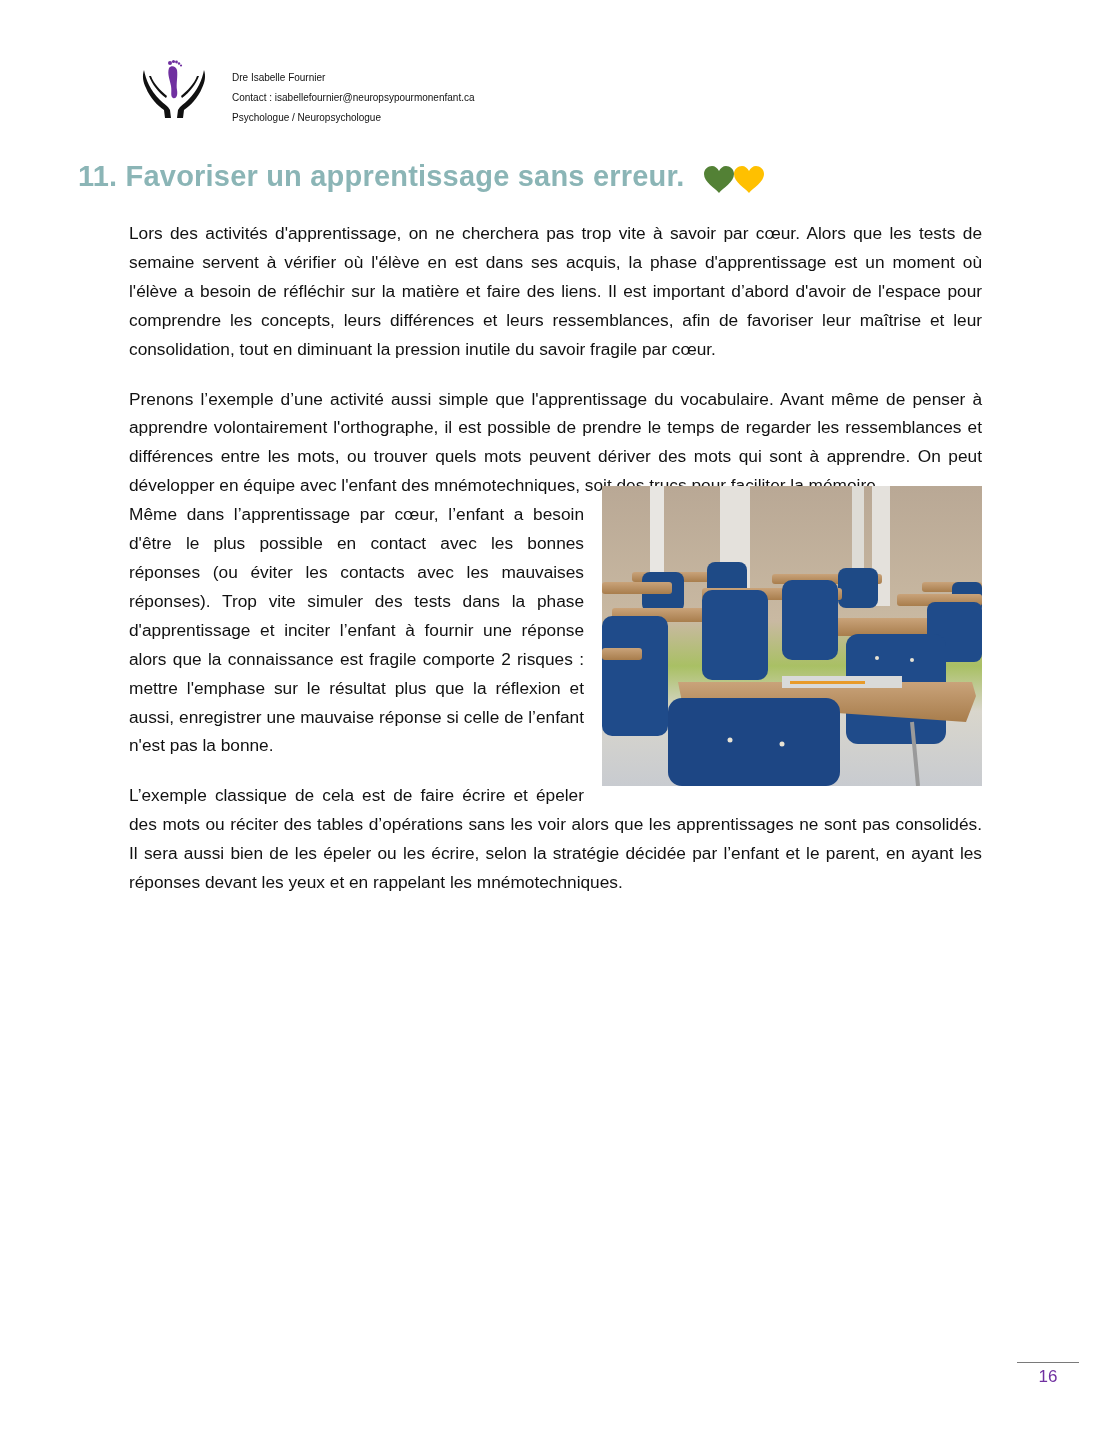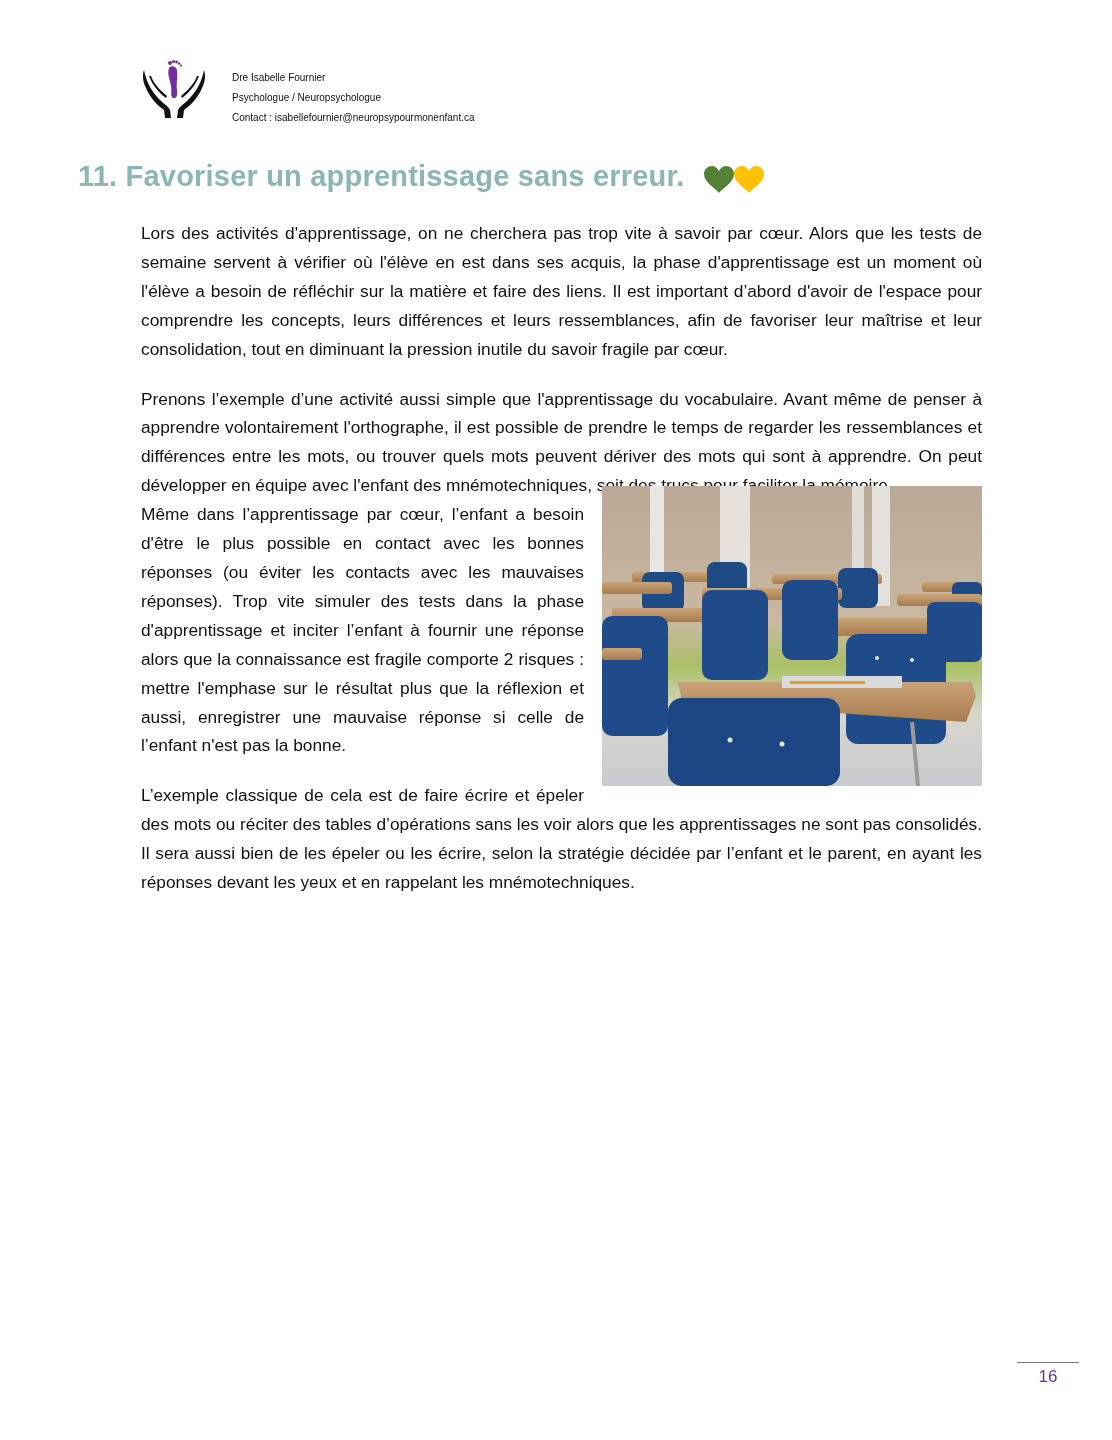--- a/index.html
+++ b/index.html
@@ -5,21 +5,21 @@
     html, body { margin: 0; padding: 0; background: #ffffff; }
     body { width: 1112px; height: 1440px; position: relative; overflow: hidden;
            font-family: "Liberation Sans", sans-serif; color: #111; }
     .logo { position: absolute; left: 140px; top: 56px; width: 68px; height: 62px; }
     .header-text { position: absolute; left: 232px; top: 68px; font-size: 10px; line-height: 20px; color: #111; }
     .title { position: absolute; left: 78px; top: 160px; font-size: 29px; font-weight: bold;
              color: #8bb5b6; letter-spacing: 0.2px; white-space: nowrap; text-align: right; }
     .hearts { display: inline-block; vertical-align: middle; margin-left: 10px; }
     .body-wrap { position: absolute; left: 129px; top: 219px; width: 853px;
                  font-size: 17.3px; line-height: 28.9px; text-align: justify; color: #111; }
-    .body-wrap p { margin: 0 0 21px 12px; }
+    .body-wrap p { margin: 0 0 21px 0; }
     .photo { float: right; width: 380px; height: 300px; margin: 0 0 6px 18px; position: relative; overflow: hidden; }
     .page-rule { position: absolute; left: 1017px; top: 1362px; width: 62px; height: 1px; background: #7a7a7a; }
     .page-num { position: absolute; left: 1017px; top: 1367px; width: 62px; text-align: center;
                 font-size: 17px; color: #7030a0; }
   </style>
 </head>
 <body>
 
 <div class="logo">
   <svg width="68" height="62" viewBox="0 0 68 62">
@@ -34,22 +34,22 @@
     </g>
 
     <path fill="#111" d="M4 14 C6 24, 10 34, 20 44 C24 48, 28 50, 30 54 L31 62 L25 62 L24 54 C18 50, 10 42, 6 32 C3 26, 2 20, 4 14 Z M9 20 C12 28, 18 36, 26 42 L27 40 C20 34, 14 28, 11 20 Z"></path>
 
     <path fill="#111" d="M64 14 C62 24, 58 34, 48 44 C44 48, 40 50, 38 54 L37 62 L43 62 L44 54 C50 50, 58 42, 62 32 C65 26, 66 20, 64 14 Z M59 20 C56 28, 50 36, 42 42 L41 40 C48 34, 54 28, 57 20 Z"></path>
   </svg>
 </div>
 
 <div class="header-text">
   <div>Dre Isabelle Fournier</div>
+  <div>Contact : isabellefournier@neuropsypourmonenfant.ca</div>
   <div>Psychologue / Neuropsychologue</div>
-  <div>Contact : isabellefournier@neuropsypourmonenfant.ca</div>
 </div>
 
 <div class="title">
   <span>11. Favoriser un apprentissage sans erreur.</span>
   <span class="hearts">
     <svg width="32" height="28" viewBox="0 0 32 28" style="vertical-align:middle">
       <path fill="#538135" d="M16 27 C12 22, 1 16, 1 8 C1 3, 5 0, 9 0 C12 0, 14.5 2, 16 5 C17.5 2, 20 0, 23 0 C27 0, 31 3, 31 8 C31 16, 20 22, 16 27 Z"></path>
     </svg><svg width="32" height="28" viewBox="0 0 32 28" style="vertical-align:middle;margin-left:-2px">
       <path fill="#ffc000" d="M16 27 C12 22, 1 16, 1 8 C1 3, 5 0, 9 0 C12 0, 14.5 2, 16 5 C17.5 2, 20 0, 23 0 C27 0, 31 3, 31 8 C31 16, 20 22, 16 27 Z"></path>
     </svg>

